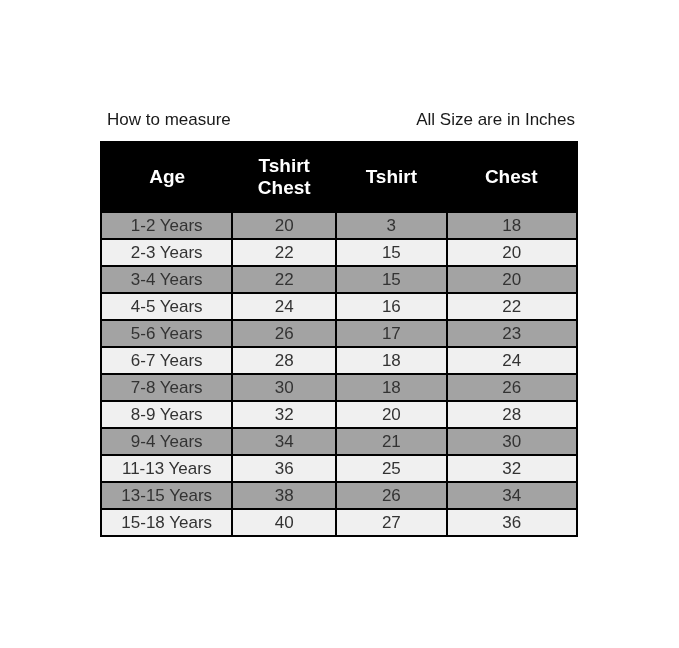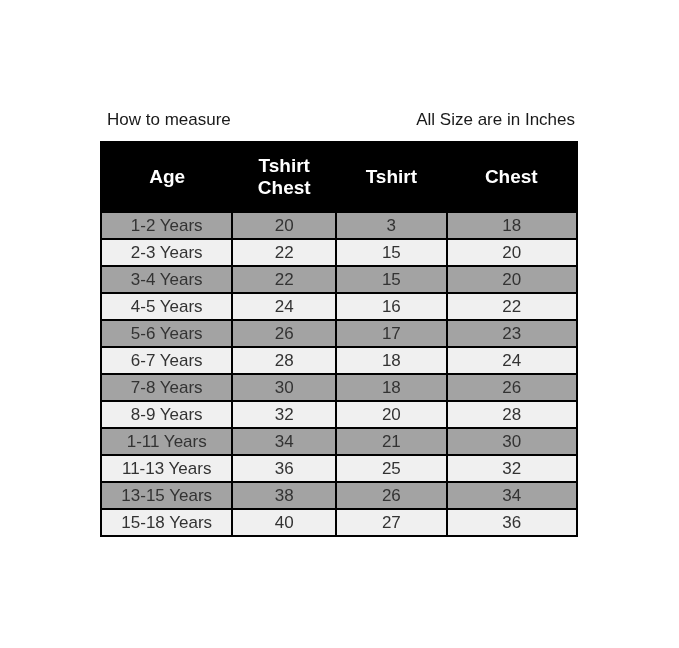--- a/index.html
+++ b/index.html
@@ -136,21 +136,21 @@
           <td>18</td>
           <td>26</td>
         </tr>
         <tr>
           <td>8-9 Years</td>
           <td>32</td>
           <td>20</td>
           <td>28</td>
         </tr>
         <tr>
-          <td>1-11 Years</td>
+          <td>9-4 Years</td>
           <td>34</td>
           <td>21</td>
           <td>30</td>
         </tr>
         <tr>
           <td>11-13 Years</td>
           <td>36</td>
           <td>25</td>
           <td>32</td>
         </tr>

